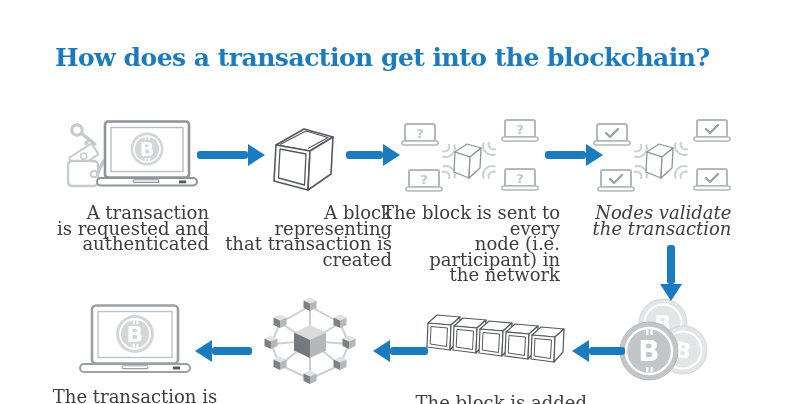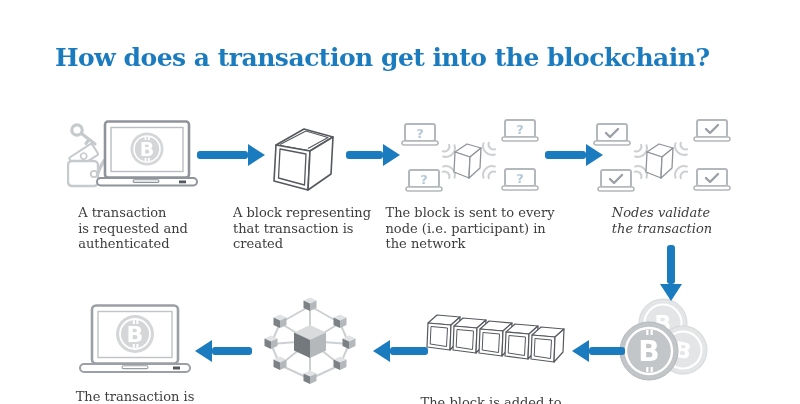--- a/index.html
+++ b/index.html
@@ -10,22 +10,22 @@
   .title {
     position:absolute; left:55px; top:10px; margin:0;
     font-family:"DejaVu Serif", serif; font-weight:bold;
     font-size:25px; letter-spacing:-0.5px; color:var(--accent,#1b7bbf);
   }
   .step { position:absolute; display:flex; flex-direction:column; align-items:center; }
   .icon-area { display:flex; align-items:center; justify-content:center; }
   .row-top .icon-area { height:86px; }
   .row-bottom .icon-area { height:90px; }
   .caption {
-    margin-top:4px; text-align:left; white-space:pre-line;
-    font-size:13px; line-height:15.5px; color:#3d3d3d;
+    margin-top:4px; text-align:right; white-space:pre-line;
+    font-size:18px; line-height:15.5px; color:#3d3d3d;
     font-family:"DejaVu Serif", serif;
   }
   
   .arrow { position:absolute; display:flex; align-items:center; }
   .arrow .shaft { height:8px; background:var(--arrow,#1b7bbf); border-radius:3px; flex:1; }
   .arrow .head-r { width:0; height:0; border-top:11px solid transparent; border-bottom:11px solid transparent; border-left:17px solid var(--arrow,#1b7bbf); }
   .arrow .head-l { width:0; height:0; border-top:11px solid transparent; border-bottom:11px solid transparent; border-right:17px solid var(--arrow,#1b7bbf); }
   .arrow-down { position:absolute; display:flex; flex-direction:column; align-items:center; }
   .arrow-down .shaft-v { width:8px; background:var(--arrow,#1b7bbf); border-radius:3px; flex:1; }
   .arrow-down .head-d { width:0; height:0; border-left:11px solid transparent; border-right:11px solid transparent; border-top:17px solid var(--arrow,#1b7bbf); }

